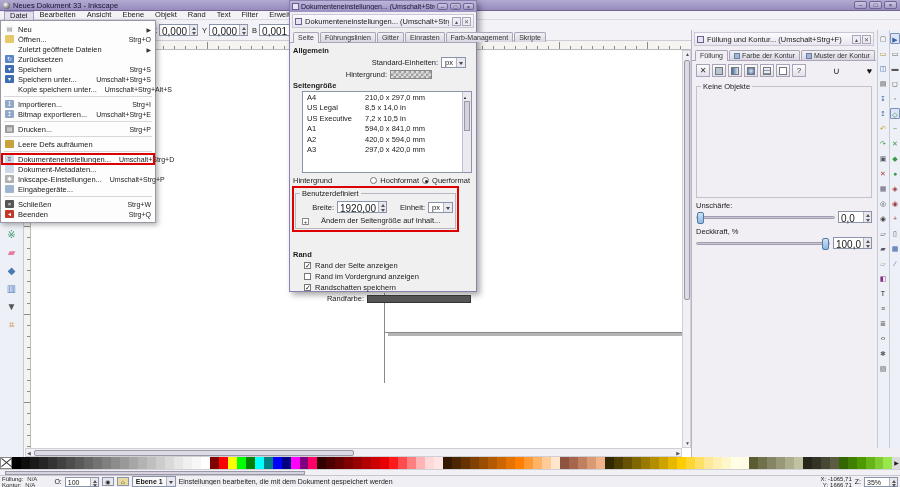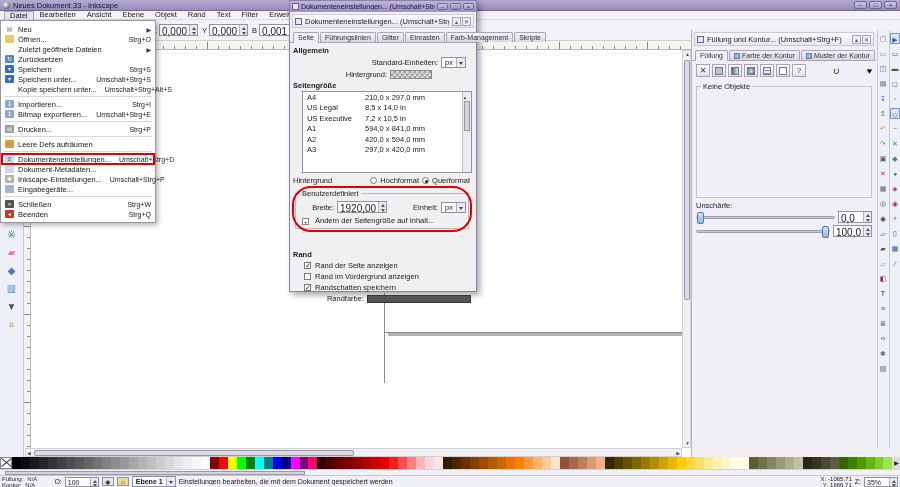--- a/index.html
+++ b/index.html
@@ -132,26 +132,26 @@
       linear-gradient(45deg,#9a9a9a 25%,#dcdcdc 25%,#dcdcdc 75%,#9a9a9a 75%);
     background-size:5px 5px; background-position:0 0,2.5px 2.5px; }
   #pslist { margin:1px 2px 2px 10px; height:82px; border:1px solid #8a93a8; background:#fff; position:relative; overflow:hidden; }
   .psrow { display:flex; height:10.5px; align-items:center; font-size:7.5px; }
   .psrow .n { width:62px; padding-left:4px; white-space:nowrap; }
   .psrow .d { white-space:nowrap; }
   #pslist .lsb { position:absolute; right:0; top:0; width:9px; height:100%; background:#eceaf0; border-left:1px solid #c2bfcc; }
   #pslist .lsb .th { position:absolute; left:1px; top:9px; width:6px; height:30px; background:#d6d3de; border:1px solid #9a97a8; }
   .radio { width:7px; height:7px; border:1px solid #777; border-radius:50%; background:#fff; position:relative; flex:none; }
   .radio.on::after { content:""; position:absolute; left:1.5px; top:1.5px; width:3px; height:3px; border-radius:50%; background:#222; }
-  #redwrap { outline:2px solid #dd0000; outline-offset:0; margin:3px 4px 0 2px; padding:1px;border-radius:17px; }
+  #redwrap { outline:2px solid #dd0000; outline-offset:0; margin:3px 17px 0 2px; padding:1px; }
   fieldset.gtk { border:1px solid #b9b6c2; padding:1px 2px 2px; }
   fieldset.gtk legend { font-size:7.5px; padding:0 2px; margin-left:2px; }
   .cszrow { display:flex; align-items:center; gap:3px; margin:2px 0; }
   .cszrow .ll { width:36px; text-align:right; font-size:7.5px; }
-  .expander { display:flex; align-items:flex-end; gap:6px; margin:3px 0 1px 4px; font-size:7.5px; }
+  .expander { display:flex; align-items:flex-end; gap:12px; margin:3px 0 1px 4px; font-size:7.5px; }
   .expbox { width:7px; height:7px; border:1px solid #888; background:#fff; font-size:6px; line-height:6px; text-align:center; color:#333; }
   .chkrow { display:flex; align-items:center; gap:4px; margin:2px 0 2px 12px; }
   .chk { width:7px; height:7px; border:1px solid #777; background:#fff; font-size:7px; line-height:6px; text-align:center; color:#222; flex:none; }
   .chklbl { font-size:7.5px; }
   .bcolor { width:104px; height:8px; background:#555; border:1px solid #333; }
 
   
   #palette { left:0; top:457px; width:900px; height:12px; background:#e6e6e6; display:flex; }
   .pal-none { width:12px; background:#fff; border:1px solid #888; position:relative; flex:none; }
   .pal-none::before,.pal-none::after { content:""; position:absolute; left:-1px; top:4px; width:13px; height:1px; background:#333; }
@@ -329,20 +329,21 @@
           <div class="thumbv" style="left:0"></div>
         </div>
       <span class="spin">
           <span class="val">0,0</span>
           <span class="ar">
             <i class="up"></i>
             <i class="dn"></i>
           </span>
         </span>
     </div>
+    <div class="slabel">Deckkraft, %</div>
     <div class="sliderrow">
       <div class="track">
           <div class="thumbv" style="right:0"></div>
         </div>
       <span class="spin">
           <span class="val">100,0</span>
           <span class="ar">
             <i class="up"></i>
             <i class="dn"></i>
           </span>

